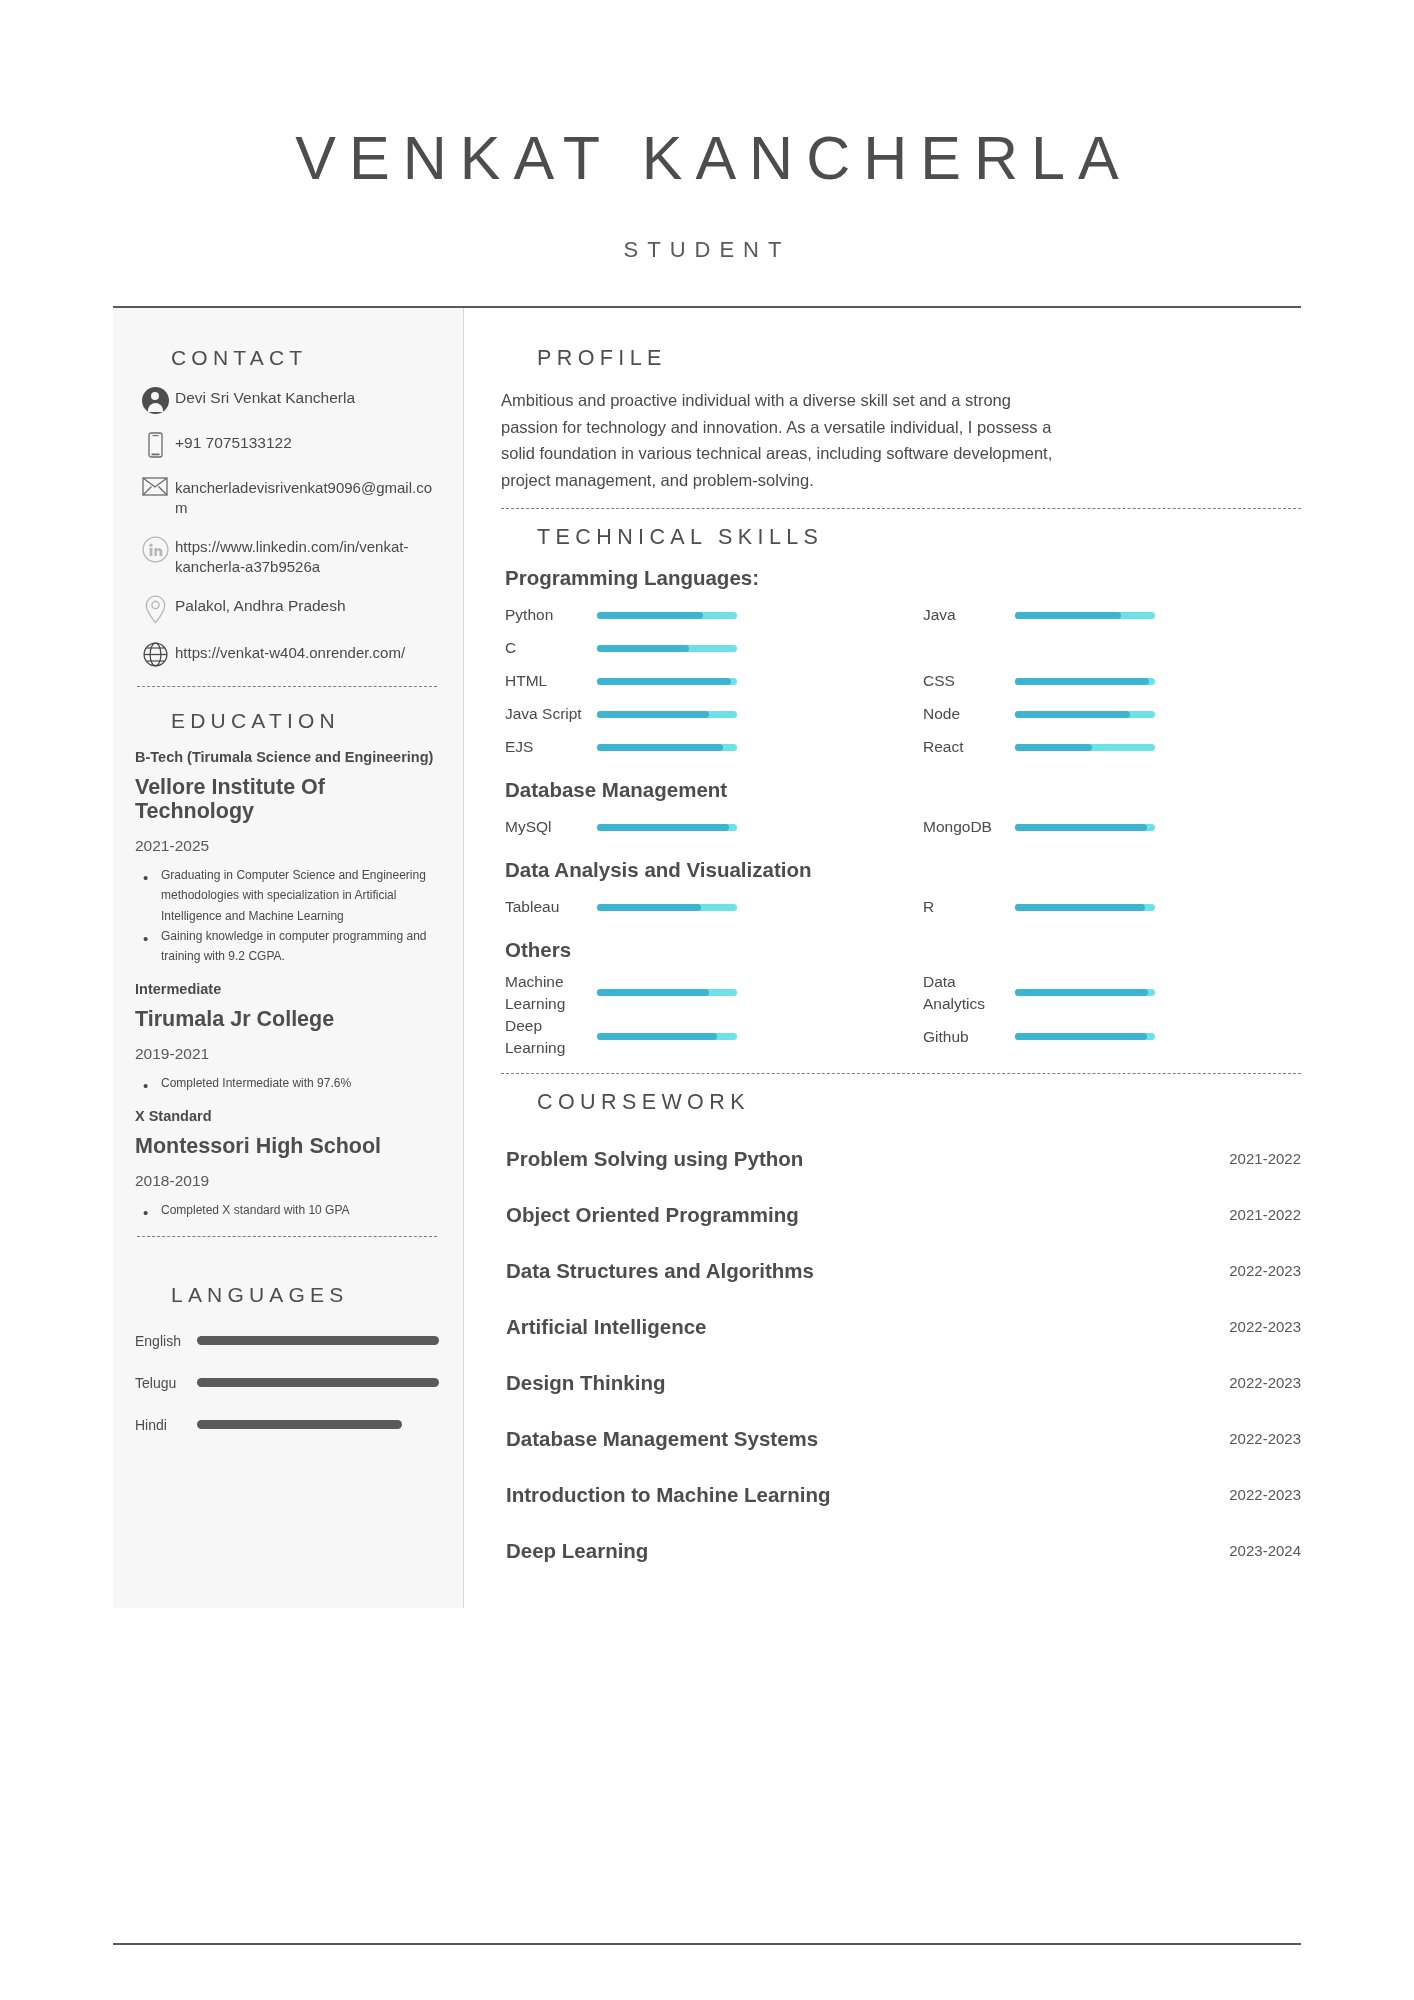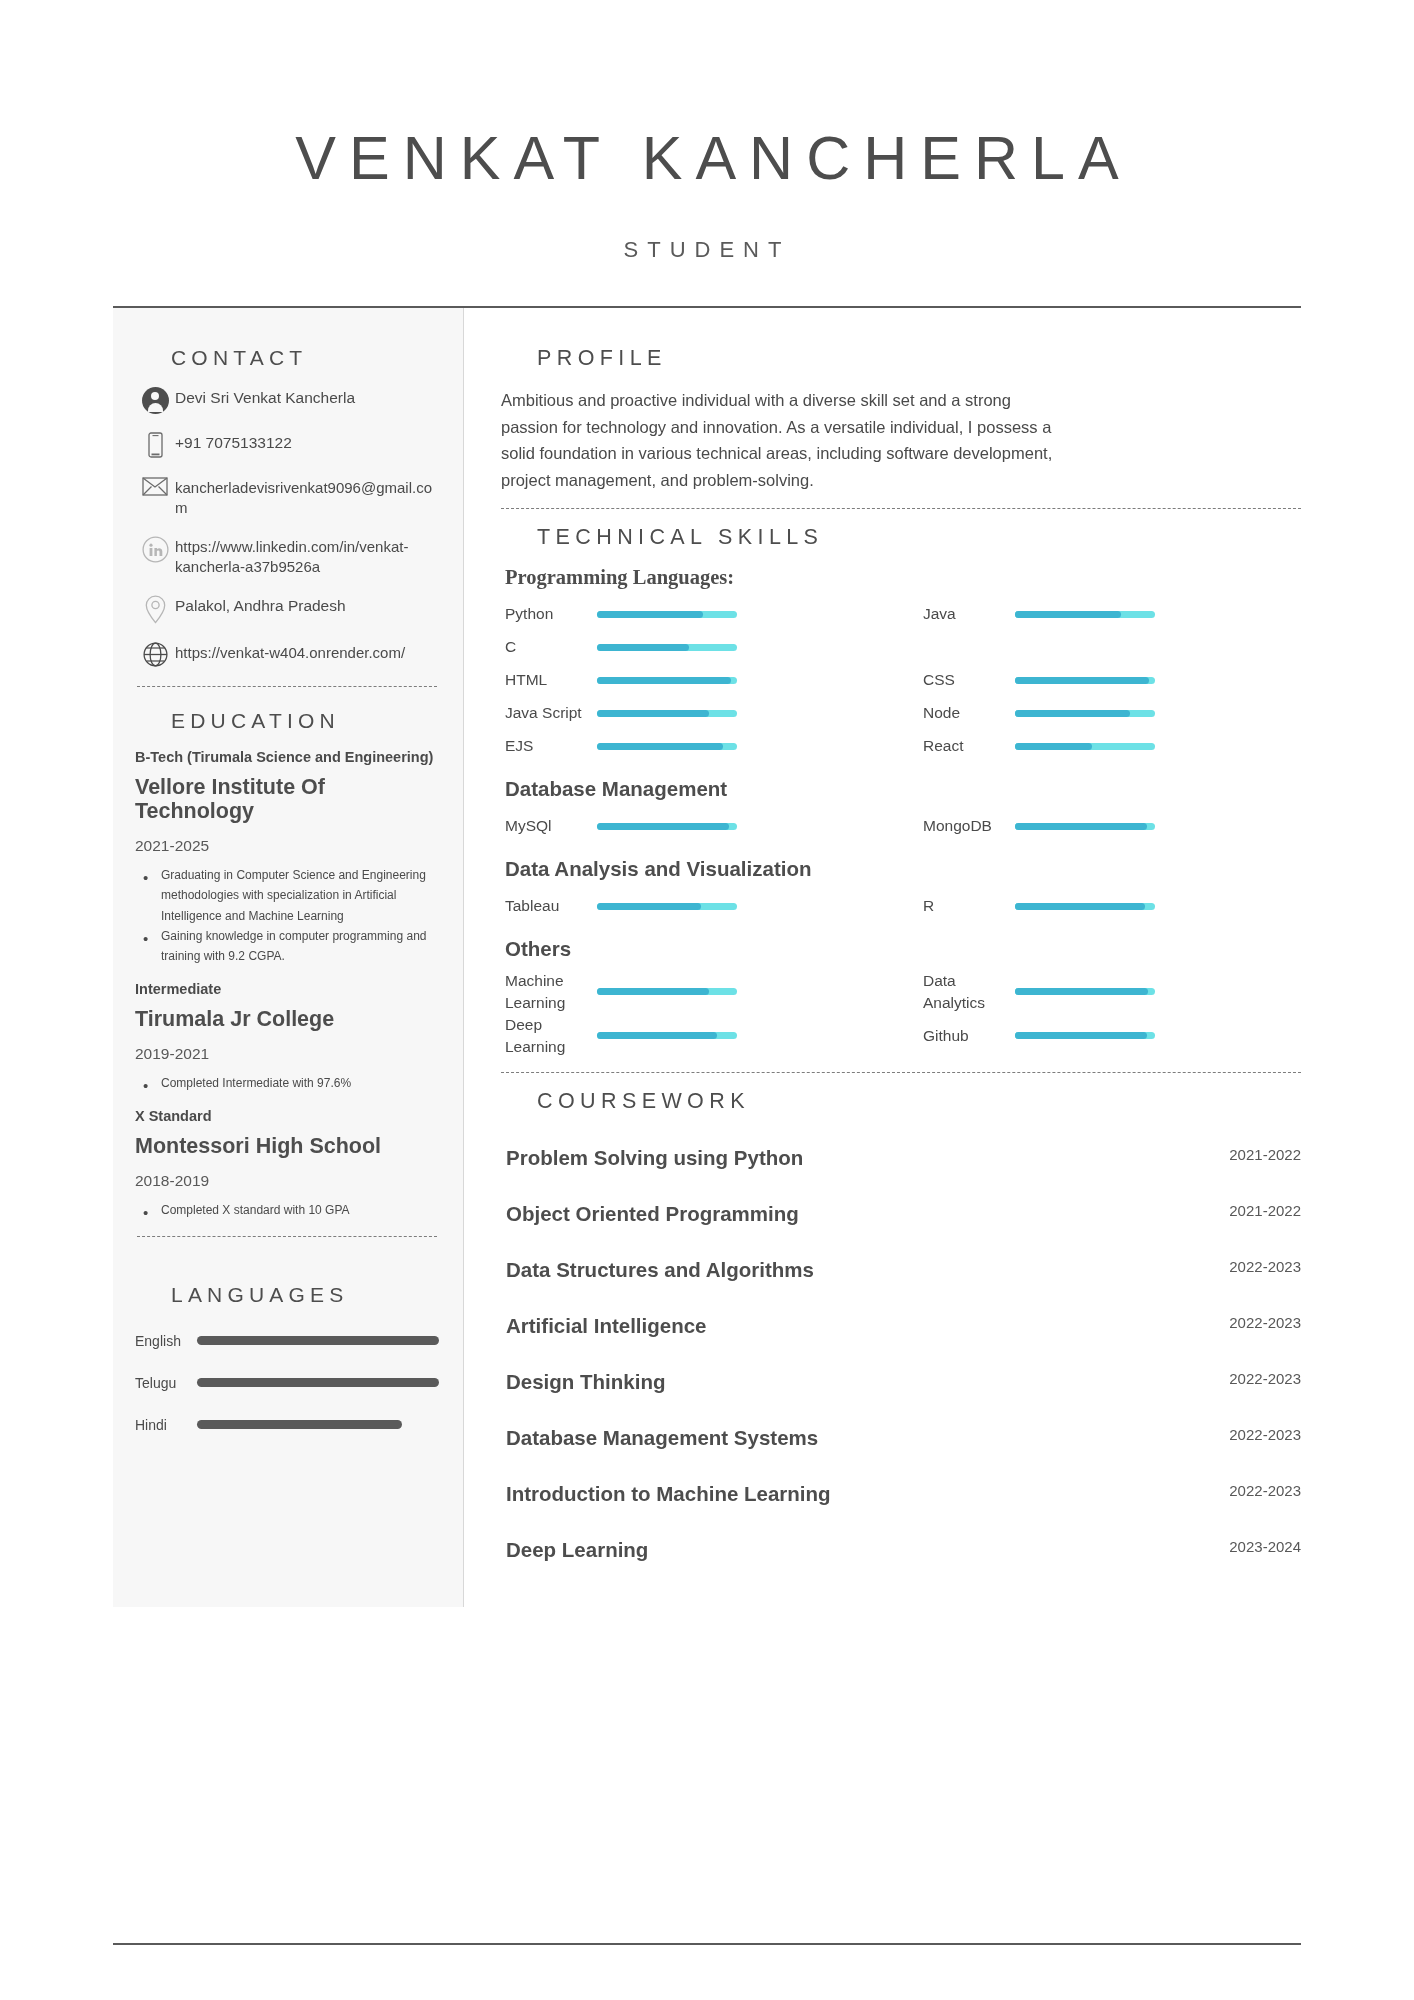--- a/index.html
+++ b/index.html
@@ -150,21 +150,21 @@
     color:#4a4a4a;
     line-height:1.62;
     max-width:565px;
   }
 
   
   .skill-group {
     font-size:20.5px; font-weight:bold; color:#4d4d4d;
     margin:14px 0 9px 4px;
   }
-  .skill-group.first { margin-top:16px;font-family:Liberation Serif, serif; }
+  .skill-group.first { margin-top:16px; }
   .skill-grid {
     display:grid;
     grid-template-columns:1fr 1fr;
     column-gap:36px;
   }
   .skill-row {
     display:flex; align-items:center;
     min-height:33px;
   }
   .skill-label {
@@ -184,21 +184,21 @@
   }
   .skill-bar > span {
     position:absolute; left:0; top:0; bottom:0;
     background:#3db5d1;
     border-radius:5px;
     display:block;
   }
 
   
   .course-row {
-    display:flex; align-items:flex-start;
+    display:flex; align-items:center;
     justify-content:space-between;
     margin-bottom:19px;
     padding-left:5px;
     margin-top:32px;
   }
   .course-name {
     font-size:20.5px; font-weight:bold; color:#4d4d4d;
   }
   .course-year {
     font-size:15px; color:#585858; white-space:nowrap;

